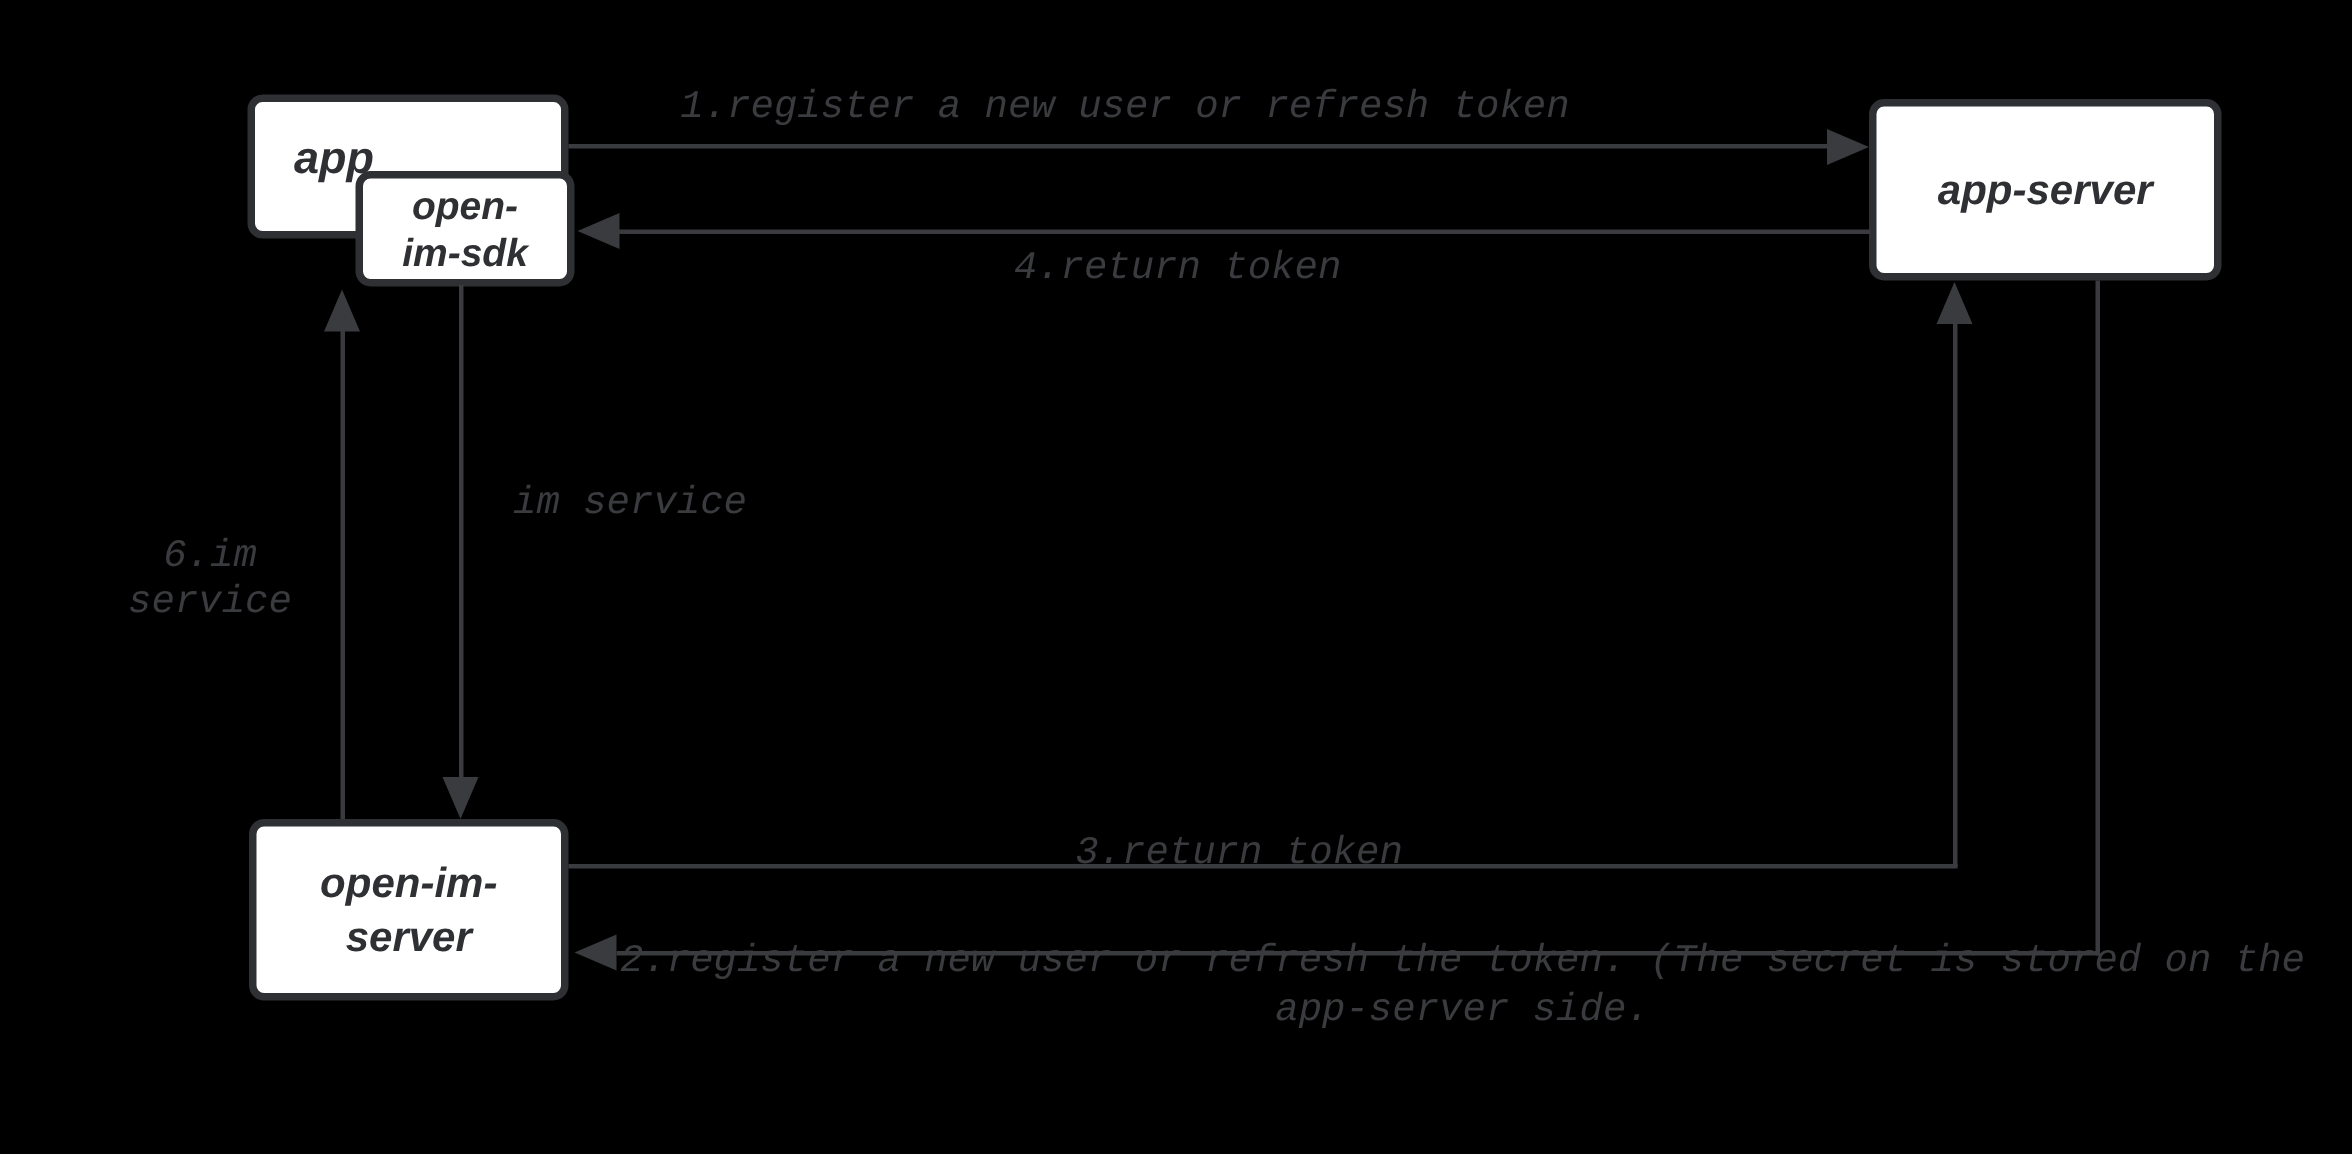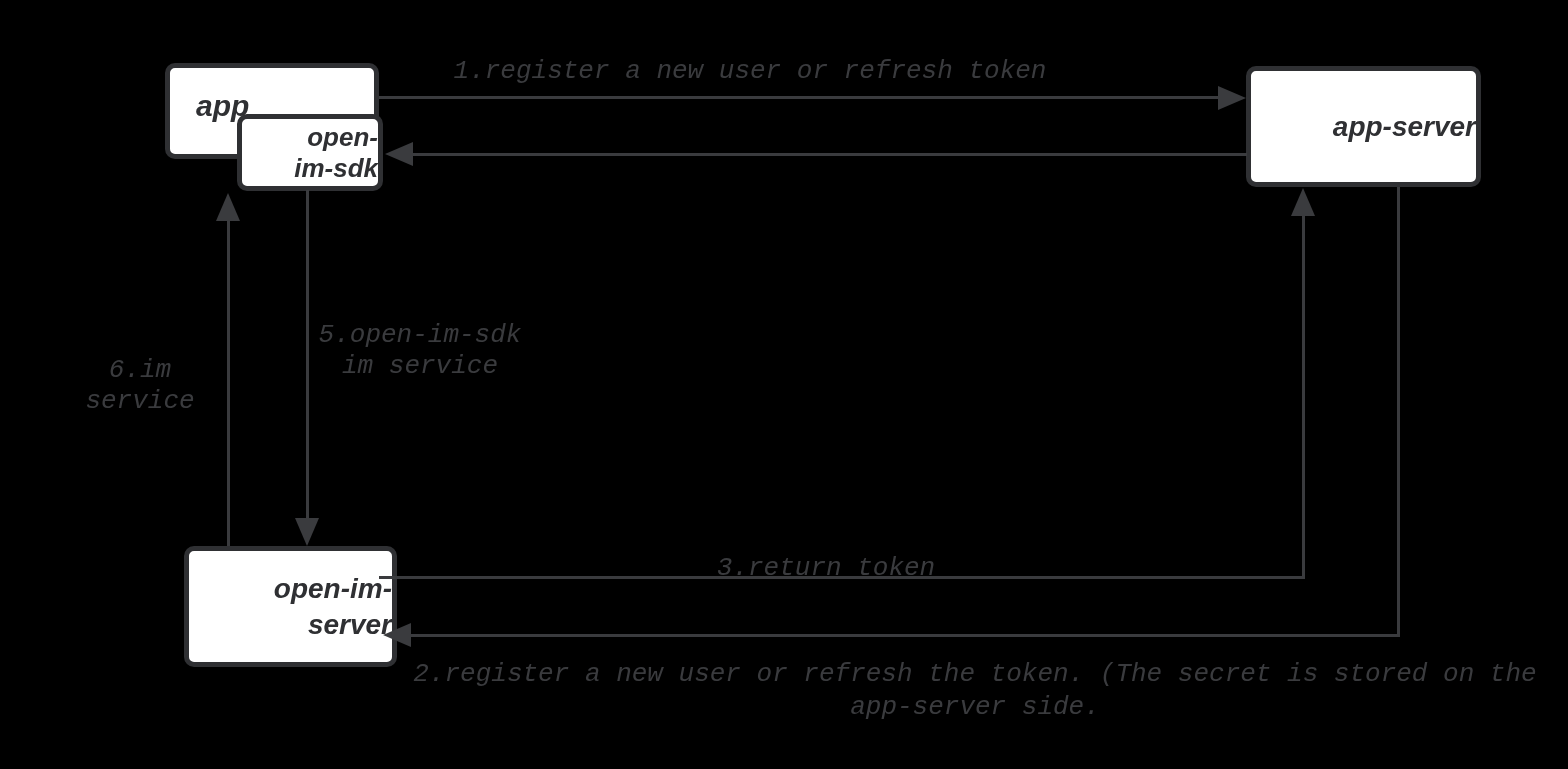--- a/index.html
+++ b/index.html
@@ -25,38 +25,38 @@
   .node {
     position: absolute;
     background: var(--node-fill);
     border: 5px solid var(--node-border);
     border-radius: 10px;
     color: var(--node-text);
     font-weight: bold;
     font-style: italic;
     display: flex;
     flex-direction: column;
-    align-items: flex-end;
+    align-items: center;
     justify-content: center;
     text-align: center;
     font-size: 28px;
     line-height: 36px;
   }
   .node-app {
     left: 165px; top: 63px; width: 214px; height: 96px;
     align-items: flex-start; justify-content: flex-start;
     padding: 20px 0 0 26px;
     font-size: 30px;
   }
   .node-open-im-sdk {
     left: 237px; top: 114px; width: 146px; height: 77px;
     font-size: 26px; line-height: 31px;
   }
   .node-app-server  { left: 1246px; top: 66px;  width: 235px; height: 121px; }
-  .node-open-im-server { left: 166px; top: 546px; width: 213px; height: 121px; margin-left: 18px; }
+  .node-open-im-server { left: 166px; top: 546px; width: 213px; height: 121px; }
 
   .h-line { position: absolute; height: 3px; background: var(--line-color); }
   .v-line { position: absolute; width: 3px; background: var(--line-color); }
 
   .arrowhead { position: absolute; width: 0; height: 0; }
   .arrowhead.right {
     border-top: 12px solid transparent; border-bottom: 12px solid transparent;
     border-left: 28px solid var(--line-color);
   }
   .arrowhead.left {
@@ -79,21 +79,21 @@
     font-size: 26px;
     text-align: center;
     line-height: 31px;
   }
   .edge-label span { display: block; font-family: Liberation Mono, monospace; }
   .label-e1 { left: 380px;  top: 56px;  width: 740px; }
   .label-e4 { left: 485px;  top: 163px; width: 600px; }
   .label-e6 { left: 47px;   top: 355px; width: 186px; }
   .label-e5 { left: 315px;  top: 320px; width: 210px; }
   .label-e3 { left: 526px;  top: 553px; width: 600px; }
-  .label-e2 { left: 390px;  top: 658px; width: 1170px; line-height: 33px; }
+  .label-e2 { left: 390px;  top: 624px; width: 1170px; line-height: 33px; }
 </style>
 </head>
 <body>
 
 <div class="canvas">
 
   <div class="node node-app">
     <span>app</span>
   </div>
 
@@ -112,25 +112,27 @@
   </div>
 
   <div class="h-line" style="left:379px; top:96px; width:841px;"></div>
   <div class="arrowhead right" style="left:1218px; top:86px;"></div>
   <div class="edge-label label-e1">
     <span>1.register a new user or refresh token</span>
   </div>
 
   <div class="h-line" style="left:411px; top:153px; width:836px;"></div>
   <div class="arrowhead left" style="left:385px; top:142px;"></div>
+  <div class="edge-label label-e4">
+    <span>4.return token</span>
+  </div>
 
   <div class="v-line" style="left:306px; top:190px; height:330px;"></div>
   <div class="arrowhead down" style="left:295px; top:518px;"></div>
   <div class="edge-label label-e5">
-    <span>5.open-im-sdk</span>
     <span>im service</span>
   </div>
 
   <div class="v-line" style="left:227px; top:219px; height:327px;"></div>
   <div class="arrowhead up" style="left:216px; top:193px;"></div>
   <div class="edge-label label-e6">
     <span>6.im service</span>
   </div>
 
   <div class="h-line" style="left:379px; top:576px; width:926px;"></div>

